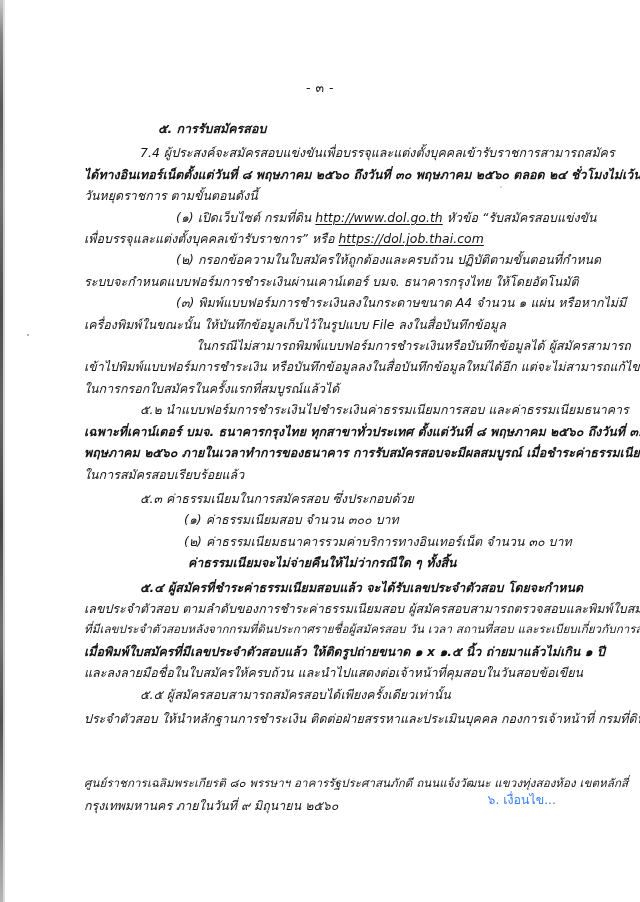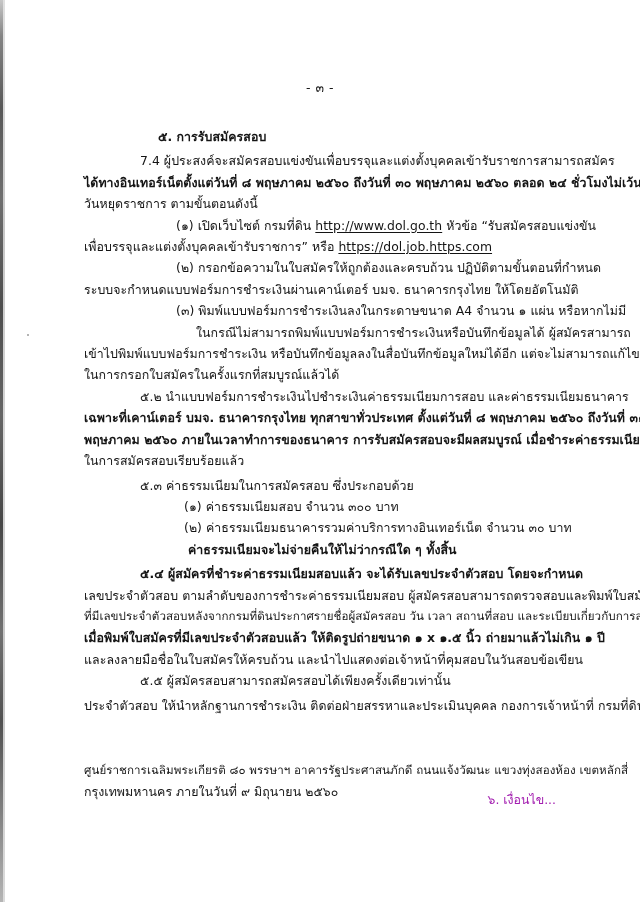--- a/index.html
+++ b/index.html
@@ -60,22 +60,23 @@
     width: 640px;
     text-align: center;
     font-size: 12.5px;
     letter-spacing: .5px;
     color: #1a1a1a;
   }
 
   .body-block {
     position: absolute;
     left: 84px;
-    top: 126px;
+    top: 118px;
     width: 472px;
+    font-style: italic;
   }
 
   p.line {
     margin: 0;
     font-size: 12.4px;
     line-height: 21.4px;
     white-space: nowrap;
     color: #141414;
     letter-spacing: .05px;
   }
@@ -91,21 +92,21 @@
 
   .bold { font-weight: bold; }
 
   .gap-sm { height: 3px; }
 
   .footer-note {
     position: absolute;
     right: 84px;
     top: 790px;
     font-size: 12.4px;
-    color: #a21caf;
+    color: #3b82f6;
   }
 
   .url {
     text-decoration: underline;
     text-underline-offset: 2px;
     text-align: center;
   }
 </style>
 </head>
 <body>
@@ -122,26 +123,27 @@
   <div class="body-block">
 
     <p class="line ind-head">๕. การรับสมัครสอบ</p>
     <div class="gap-sm"></div>
 
     <p class="line ind-sec">7.4 ผู้ประสงค์จะสมัครสอบแข่งขันเพื่อบรรจุและแต่งตั้งบุคคลเข้ารับราชการสามารถสมัคร</p>
     <p class="line ind-none bold">ได้ทางอินเทอร์เน็ตตั้งแต่วันที่ ๘ พฤษภาคม ๒๕๖๐ ถึงวันที่ ๓๐ พฤษภาคม ๒๕๖๐ ตลอด ๒๔ ชั่วโมงไม่เว้น</p>
     <p class="line ind-none">วันหยุดราชการ ตามขั้นตอนดังนี้</p>
 
     <p class="line ind-sub">(๑)  เปิดเว็บไซต์ กรมที่ดิน <span class="url">http://www.dol.go.th</span> หัวข้อ “รับสมัครสอบแข่งขัน</p>
-    <p class="line ind-none">เพื่อบรรจุและแต่งตั้งบุคคลเข้ารับราชการ” หรือ <span class="url">https://dol.job.https.com</span></p>
+    <p class="line ind-none">เพื่อบรรจุและแต่งตั้งบุคคลเข้ารับราชการ” หรือ <span class="url">https://dol.job.thai.com</span></p>
 
     <p class="line ind-sub">(๒)  กรอกข้อความในใบสมัครให้ถูกต้องและครบถ้วน ปฏิบัติตามขั้นตอนที่กำหนด</p>
     <p class="line ind-none">ระบบจะกำหนดแบบฟอร์มการชำระเงินผ่านเคาน์เตอร์ บมจ. ธนาคารกรุงไทย ให้โดยอัตโนมัติ</p>
 
     <p class="line ind-sub">(๓)  พิมพ์แบบฟอร์มการชำระเงินลงในกระดาษขนาด A4 จำนวน ๑ แผ่น หรือหากไม่มี</p>
+    <p class="line ind-none">เครื่องพิมพ์ในขณะนั้น ให้บันทึกข้อมูลเก็บไว้ในรูปแบบ File ลงในสื่อบันทึกข้อมูล</p>
 
     <p class="line ind-para">ในกรณีไม่สามารถพิมพ์แบบฟอร์มการชำระเงินหรือบันทึกข้อมูลได้ ผู้สมัครสามารถ</p>
     <p class="line ind-none">เข้าไปพิมพ์แบบฟอร์มการชำระเงิน หรือบันทึกข้อมูลลงในสื่อบันทึกข้อมูลใหม่ได้อีก แต่จะไม่สามารถแก้ไขข้อมูล</p>
     <p class="line ind-none">ในการกรอกใบสมัครในครั้งแรกที่สมบูรณ์แล้วได้</p>
 
     <p class="line ind-sec">๕.๒ นำแบบฟอร์มการชำระเงินไปชำระเงินค่าธรรมเนียมการสอบ และค่าธรรมเนียมธนาคาร</p>
     <p class="line ind-none bold">เฉพาะที่เคาน์เตอร์ บมจ. ธนาคารกรุงไทย ทุกสาขาทั่วประเทศ ตั้งแต่วันที่ ๘ พฤษภาคม ๒๕๖๐ ถึงวันที่ ๓๑</p>
     <p class="line ind-none bold">พฤษภาคม ๒๕๖๐ ภายในเวลาทำการของธนาคาร การรับสมัครสอบจะมีผลสมบูรณ์ เมื่อชำระค่าธรรมเนียม</p>
     <p class="line ind-none">ในการสมัครสอบเรียบร้อยแล้ว</p>
 

